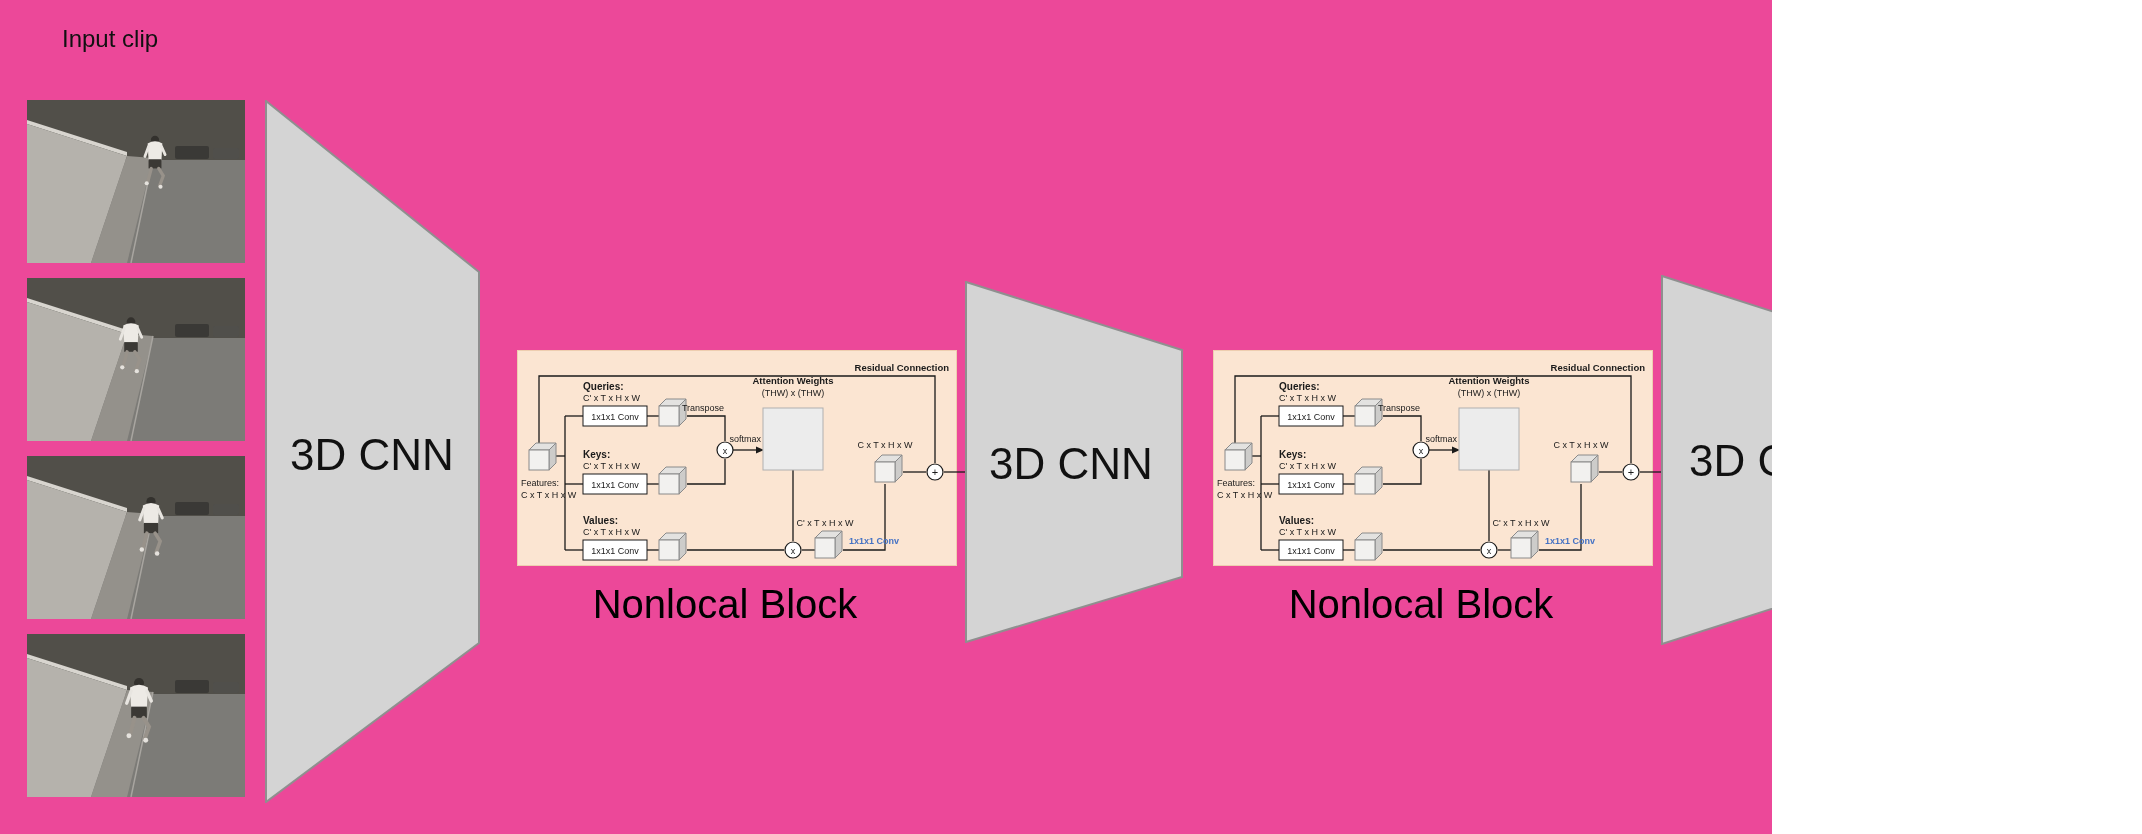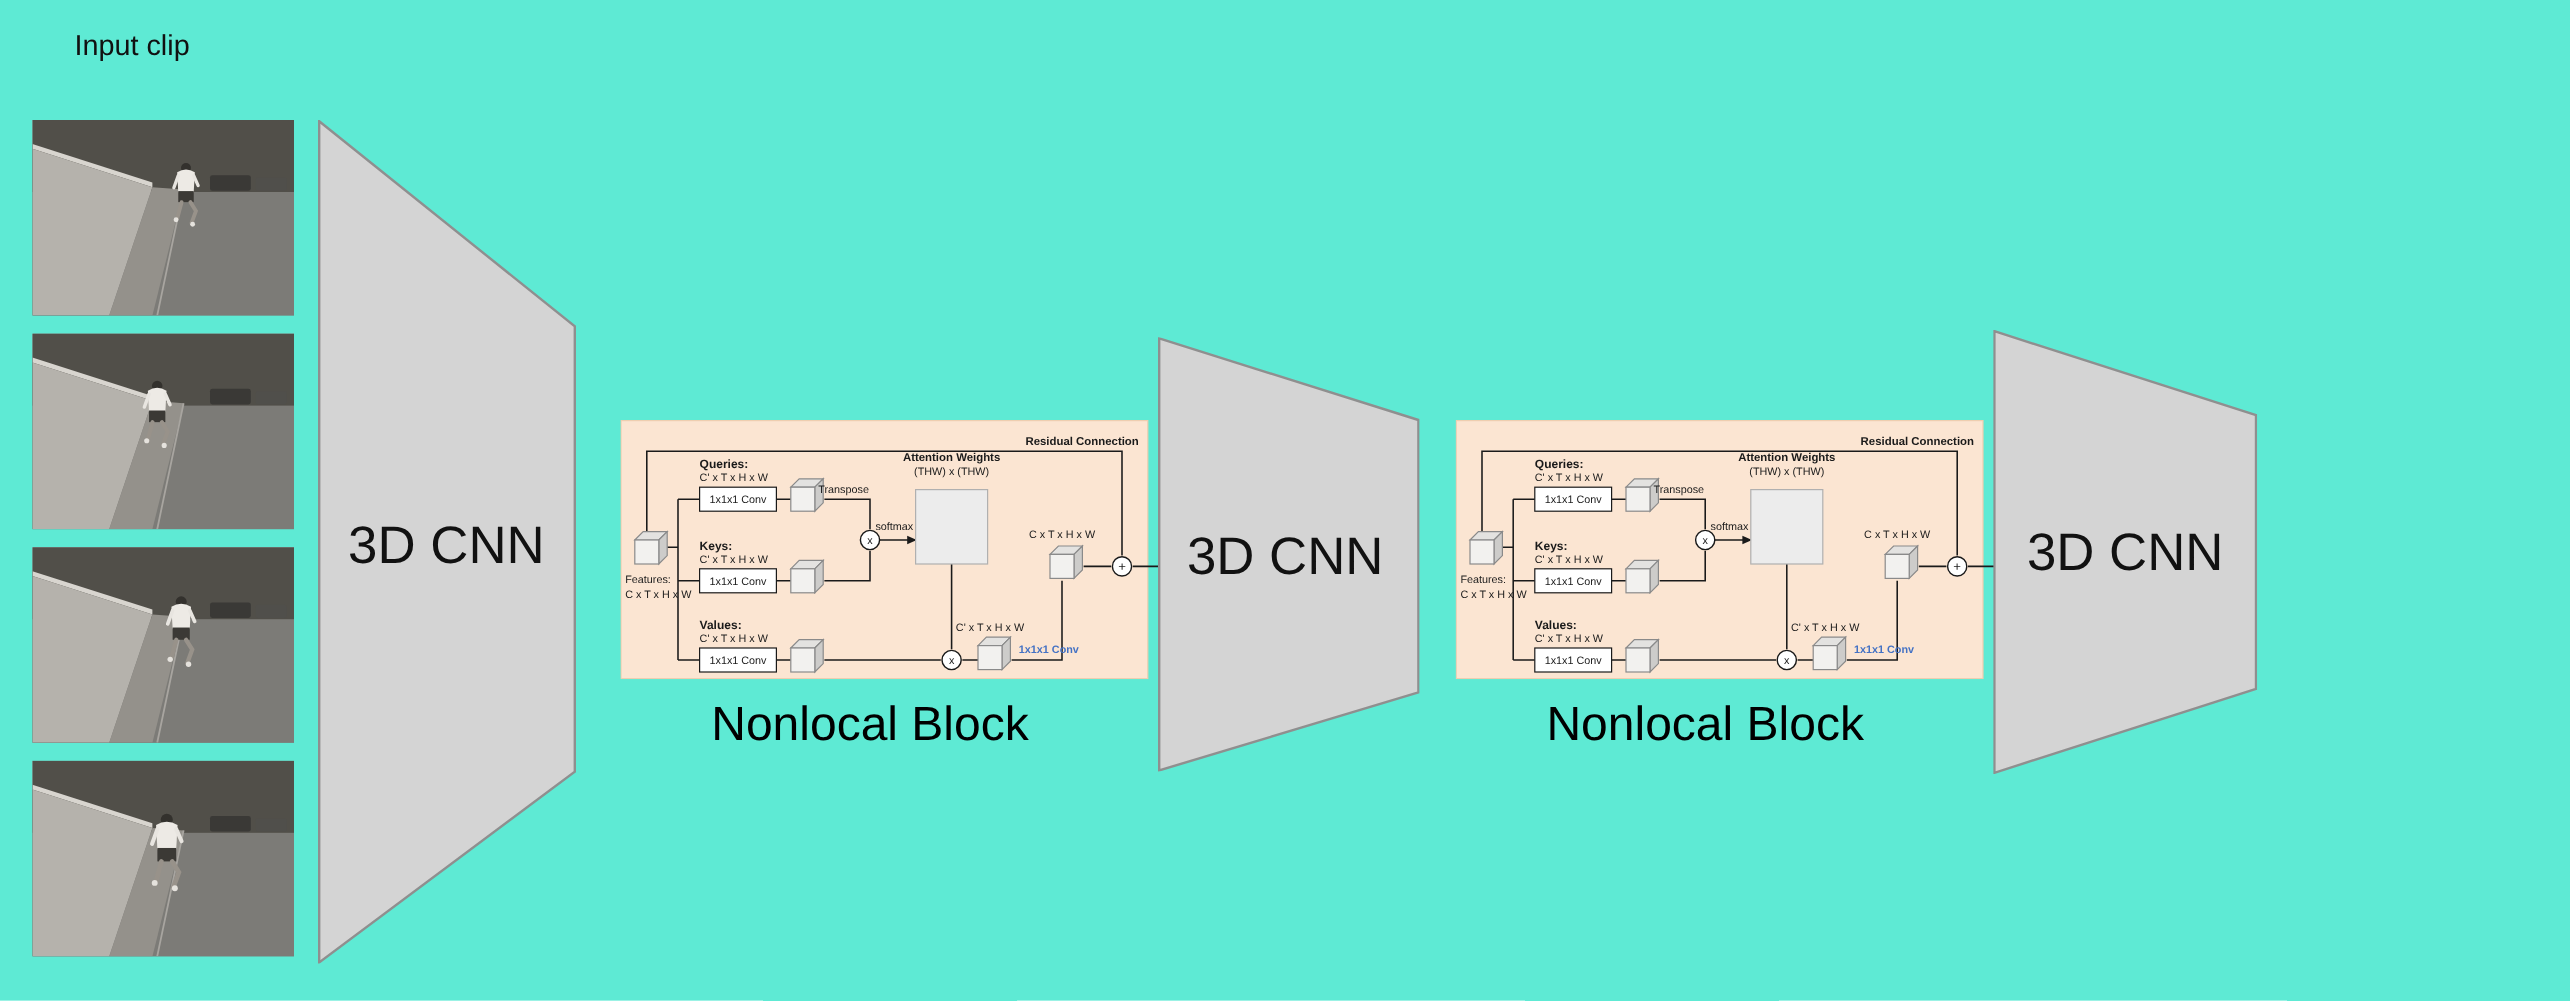--- a/index.html
+++ b/index.html
@@ -1,17 +1,17 @@
 <!DOCTYPE html>
 <html><head>
 <meta charset="utf-8">
 <style>
   html,body{margin:0;padding:0;background:#ffffff;}
   #canvas{
-    position:relative;width:2142px;height:834px;overflow:hidden;background:#5eead4;
+    position:relative;width:1772px;height:834px;overflow:hidden;background:#ec4899;
     font-family:"Liberation Sans",sans-serif;color:#111;
   }
   .input-label{position:absolute;left:62px;top:25px;font-size:24px;color:#111;}
   .frames{position:absolute;left:27px;top:100px;width:218px;}
   .frame{width:218px;height:163px;margin-bottom:15px;overflow:hidden;background:#7c7b77;}
   .frame svg{display:block;width:100%;height:100%;}
   
   [data-name="runner-figure"]{transform:translate(120px,68px);}
   .frames .frame:nth-child(1) [data-name="runner-figure"]{transform:translate(128px,62px) scale(0.92);}
   .frames .frame:nth-child(2) [data-name="runner-figure"]{transform:translate(104px,67px) scale(0.97);}

